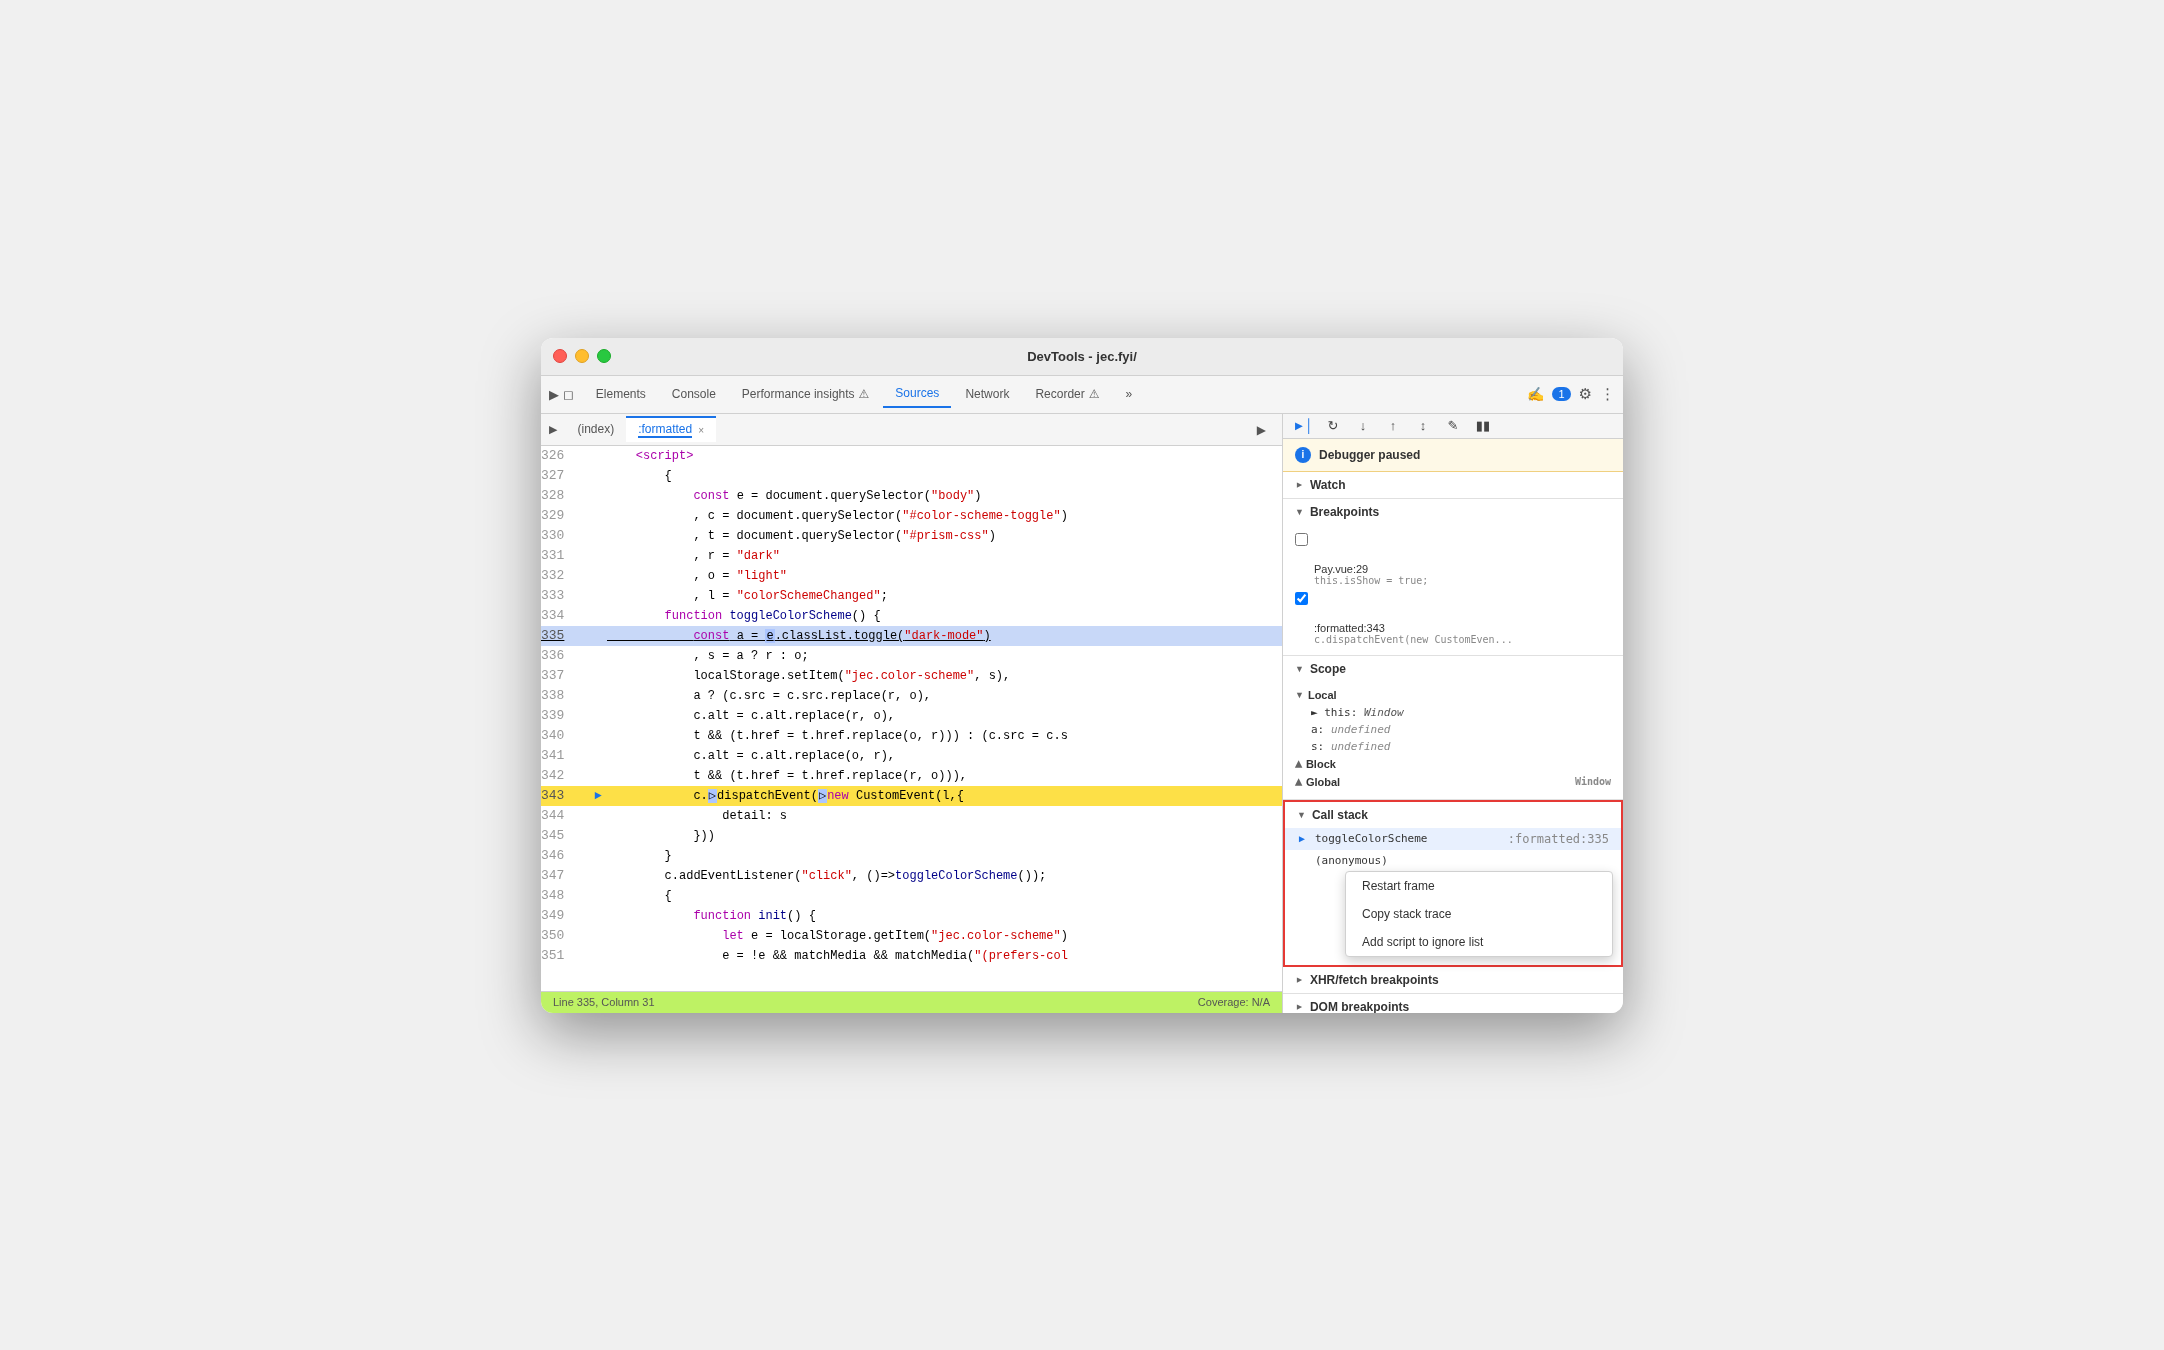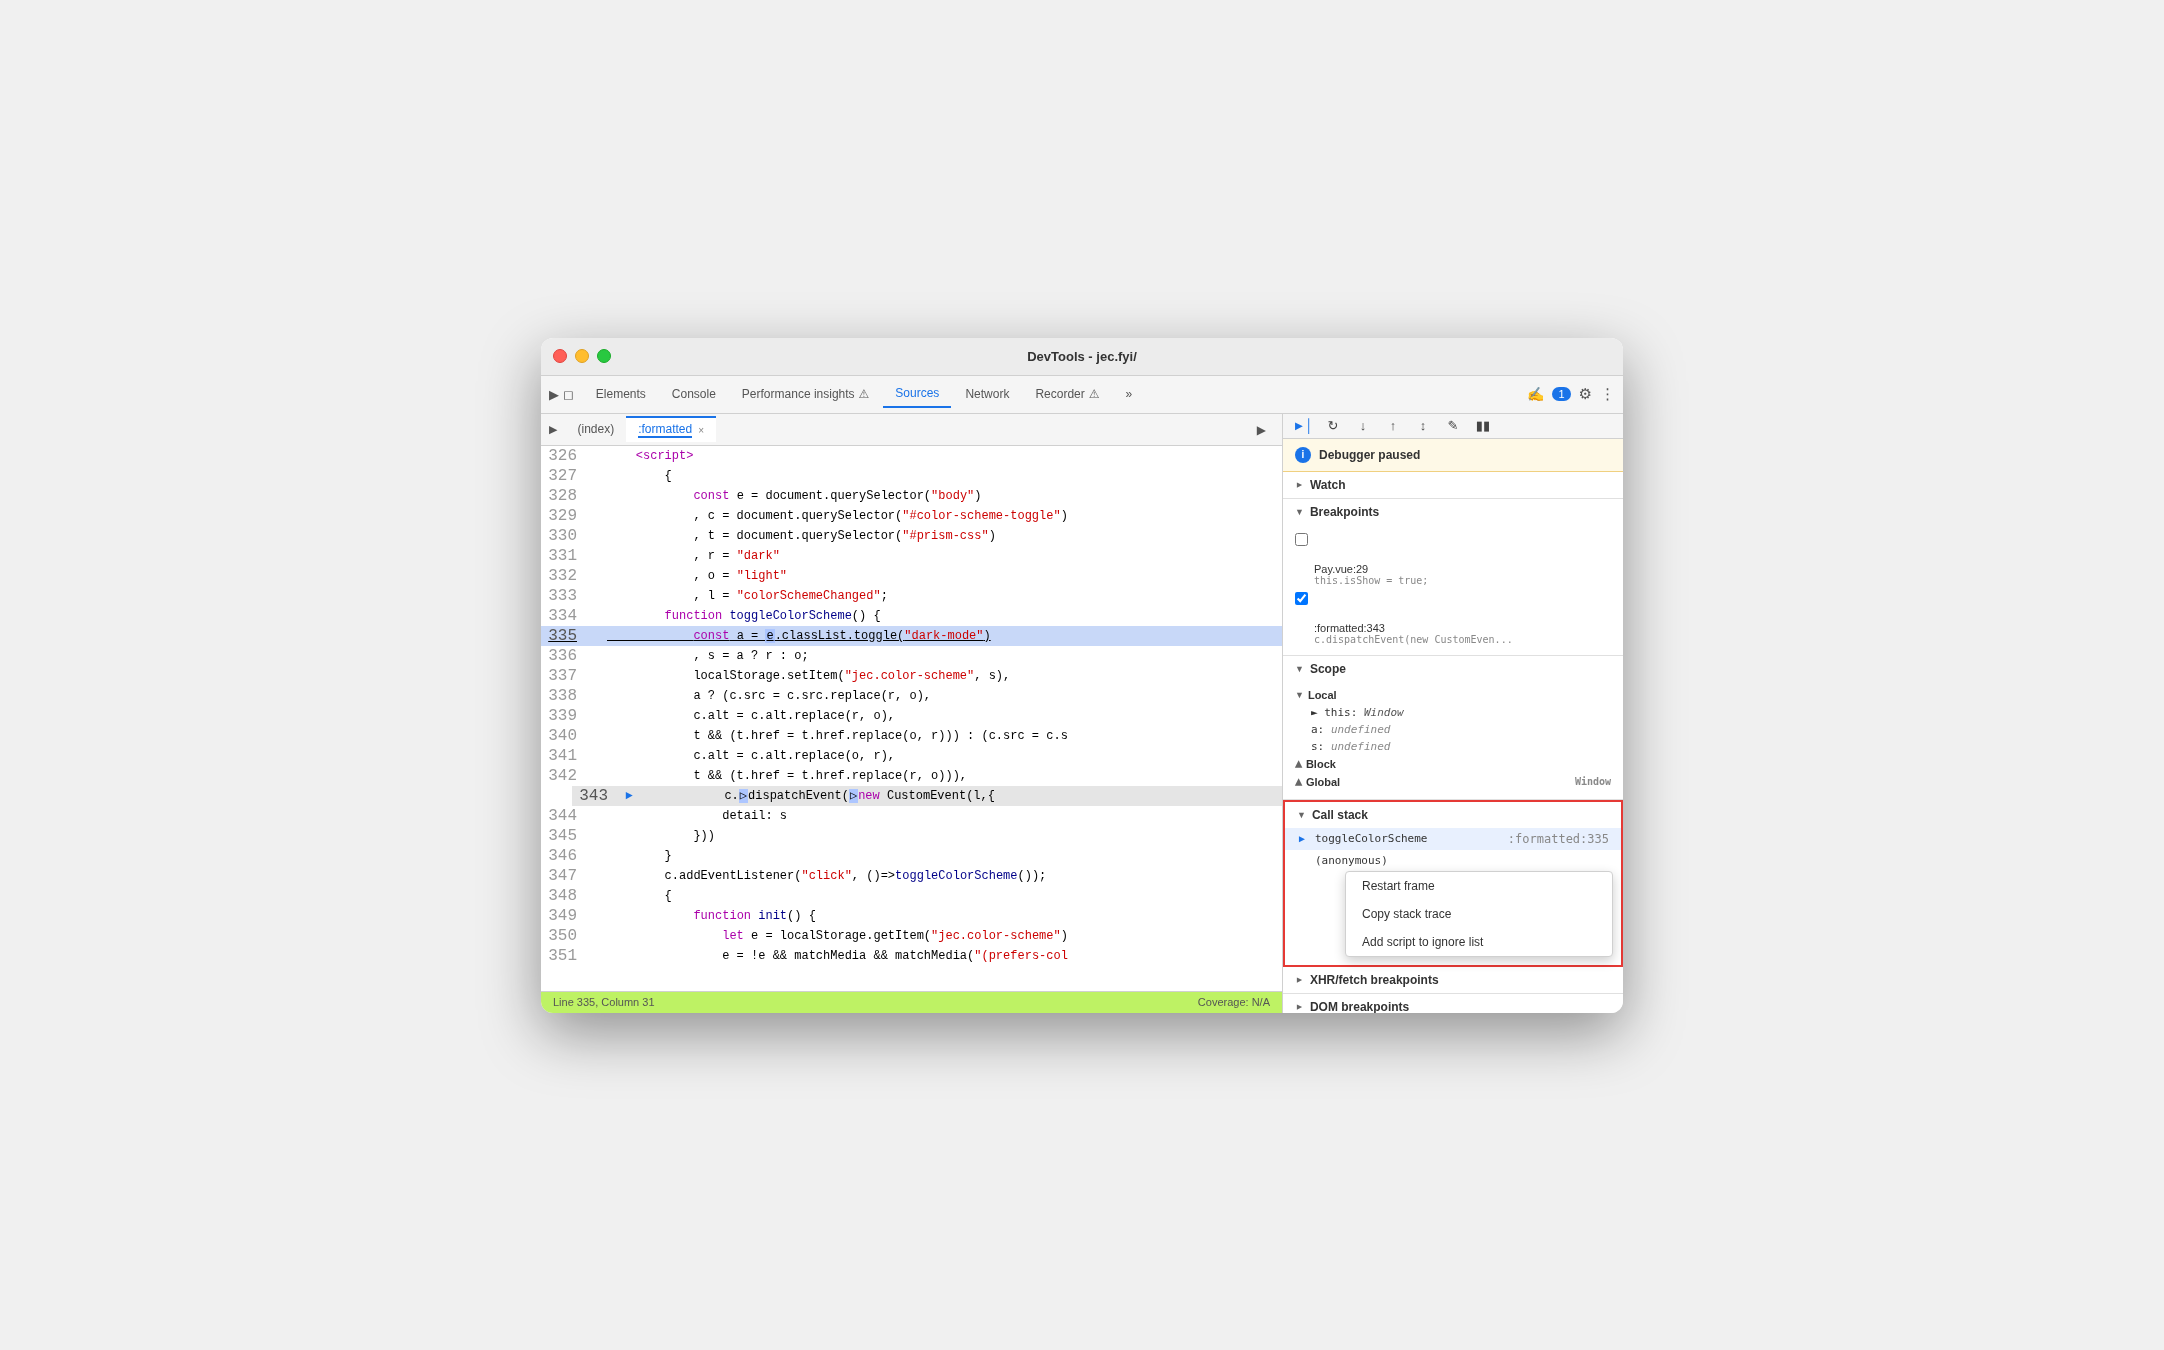--- a/index.html
+++ b/index.html
@@ -159,31 +159,30 @@
     .code-line {
       display: flex;
       align-items: flex-start;
       min-height: 20px;
     }
     .code-line.highlighted {
       background: #c8d8f8;
       text-decoration: underline;
     }
     .code-line.current-pause {
-      background: #e5e5e5;
-      margin-left: 31px;
+      background: #fde047;
     }
     .line-number {
       width: 48px;
       min-width: 48px;
-      text-align: right;
+      text-align: left;
       padding-right: 12px;
       color: #999;
       user-select: none;
-      font-size: 16px;
+      font-size: 13px;
       line-height: 20px;
     }
     .code-line.highlighted .line-number,
     .code-line.current-pause .line-number {
       color: #555;
     }
     .line-code {
       flex: 1;
       padding-right: 8px;
       white-space: pre;

